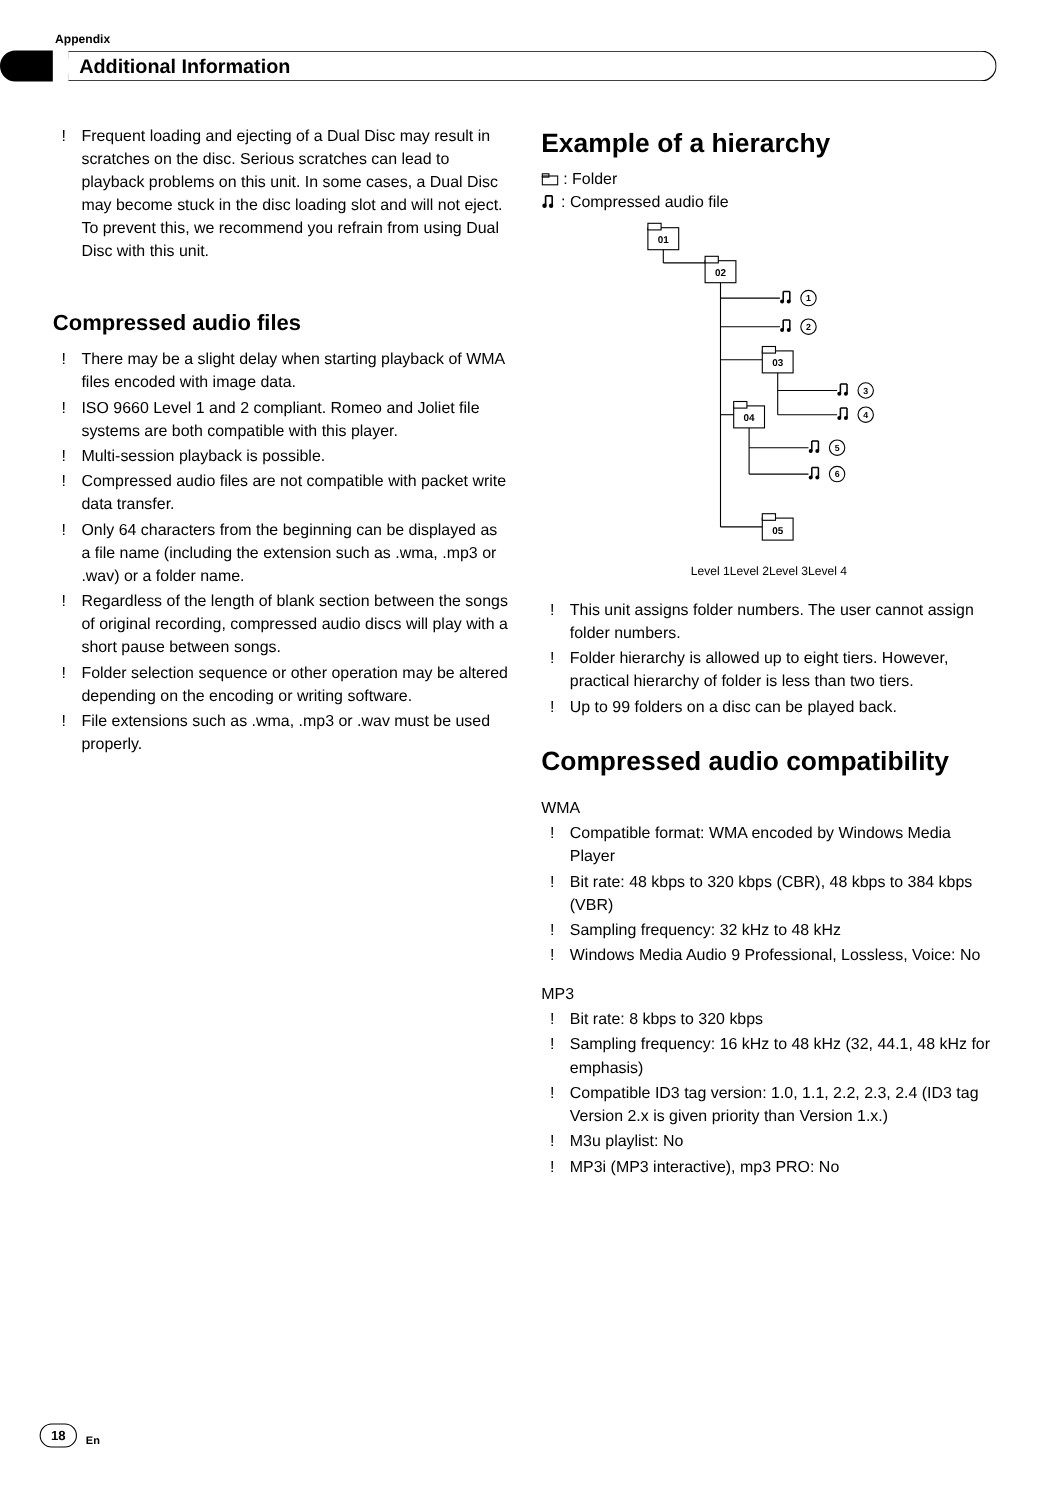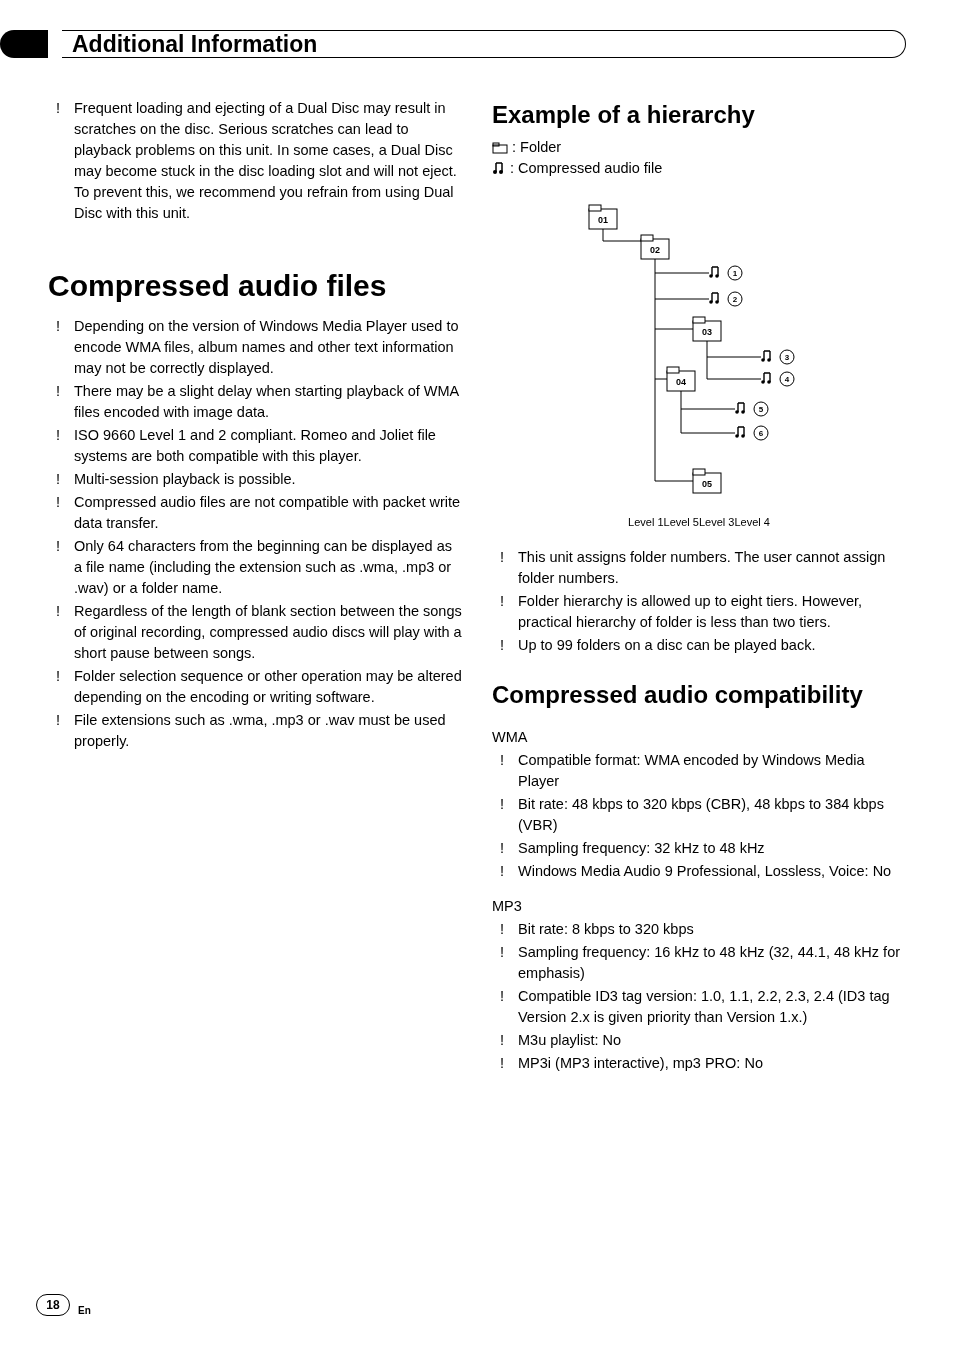--- a/index.html
+++ b/index.html
@@ -35,21 +35,21 @@
   }
   .title-pill {
     flex: 1;
     border: 1px solid #000;
     border-left: none;
     border-radius: 0 14px 14px 0;
     height: 28px;
     display: flex;
     align-items: center;
     padding-left: 10px;
-    font-size: 23px;
+    font-size: 18px;
     font-weight: bold;
   }
   .columns {
     display: flex;
     gap: 30px;
   }
   .col {
     flex: 1;
     font-size: 14.5px;
     line-height: 1.45;
@@ -60,37 +60,37 @@
     padding-left: 26px;
     margin-bottom: 2px;
   }
   .col li::before {
     content: "!";
     position: absolute;
     left: 8px;
     top: 0;
   }
   h1.section {
-    font-size: 30px;
+    font-size: 20px;
     font-weight: 900;
     margin-top: 40px;
     margin-bottom: 8px;
   }
   h2.sub {
     font-size: 24px;
     font-weight: 900;
     margin-bottom: 4px;
   }
   h3.mini {
     font-size: 14.5px;
     font-weight: 400;
     margin-top: 14px;
     margin-bottom: 2px;
   }
-  .icon-line { margin-bottom: 22px; }
+  .icon-line { margin-bottom: 4px; }
   .folder-icon svg, .note-icon svg { vertical-align: -2px; }
   .hierarchy-svg { display: block; margin: 0 auto 4px auto; }
   .level-labels {
     display: flex;
     justify-content: center;
     font-size: 11px;
     margin-bottom: 16px;
   }
   .stop-box {
     display: inline-block;
@@ -129,35 +129,35 @@
   .lang {
     font-size: 10px;
     font-weight: bold;
     align-self: flex-end;
   }
 </style>
 </head>
 <body>
 
 <div class="header">
+  <div class="appendix">Appendix</div>
   <div class="title-wrap">
     <div class="black-tab"></div>
     <div class="title-pill">Additional Information</div>
   </div>
 </div>
 
 <div class="columns">
   <div class="col">
     <ul>
       <li>Frequent loading and ejecting of a Dual Disc may result in scratches on the disc. Serious scratches can lead to playback problems on this unit. In some cases, a Dual Disc may become stuck in the disc loading slot and will not eject. To prevent this, we recommend you refrain from using Dual Disc with this unit.</li>
     </ul>
 
     <h1 class="section">Compressed audio files</h1>
     <ul>
-      <li>Depending on the version of Windows Media Player used to encode WMA files, album names and other text information may not be correctly displayed.</li>
       <li>There may be a slight delay when starting playback of WMA files encoded with image data.</li>
       <li>ISO 9660 Level 1 and 2 compliant. Romeo and Joliet file systems are both compatible with this player.</li>
       <li>Multi-session playback is possible.</li>
       <li>Compressed audio files are not compatible with packet write data transfer.</li>
       <li>Only 64 characters from the beginning can be displayed as a file name (including the extension such as .wma, .mp3 or .wav) or a folder name.</li>
       <li>Regardless of the length of blank section between the songs of original recording, compressed audio discs will play with a short pause between songs.</li>
       <li>Folder selection sequence or other operation may be altered depending on the encoding or writing software.</li>
       <li>File extensions such as .wma, .mp3 or .wav must be used properly.</li>
     </ul>
   </div>
@@ -261,21 +261,21 @@
           <text x="202" y="235" font-size="8">6</text>
 
         <line x1="96" y1="280" x2="134" y2="280" stroke="#000"></line>
         <rect x="134" y="272" width="28" height="20" fill="#fff" stroke="#000"></rect>
           <rect x="134" y="268" width="12" height="6" fill="#fff" stroke="#000"></rect>
           <text x="148" y="286">05</text>
       </g>
     </svg>
     <div class="level-labels">
       <span>Level 1</span>
-      <span>Level 5</span>
+      <span>Level 2</span>
       <span>Level 3</span>
       <span>Level 4</span>
     </div>
 
     <ul>
       <li>This unit assigns folder numbers. The user cannot assign folder numbers.</li>
       <li>Folder hierarchy is allowed up to eight tiers. However, practical hierarchy of folder is less than two tiers.</li>
       <li>Up to 99 folders on a disc can be played back.</li>
     </ul>
 

